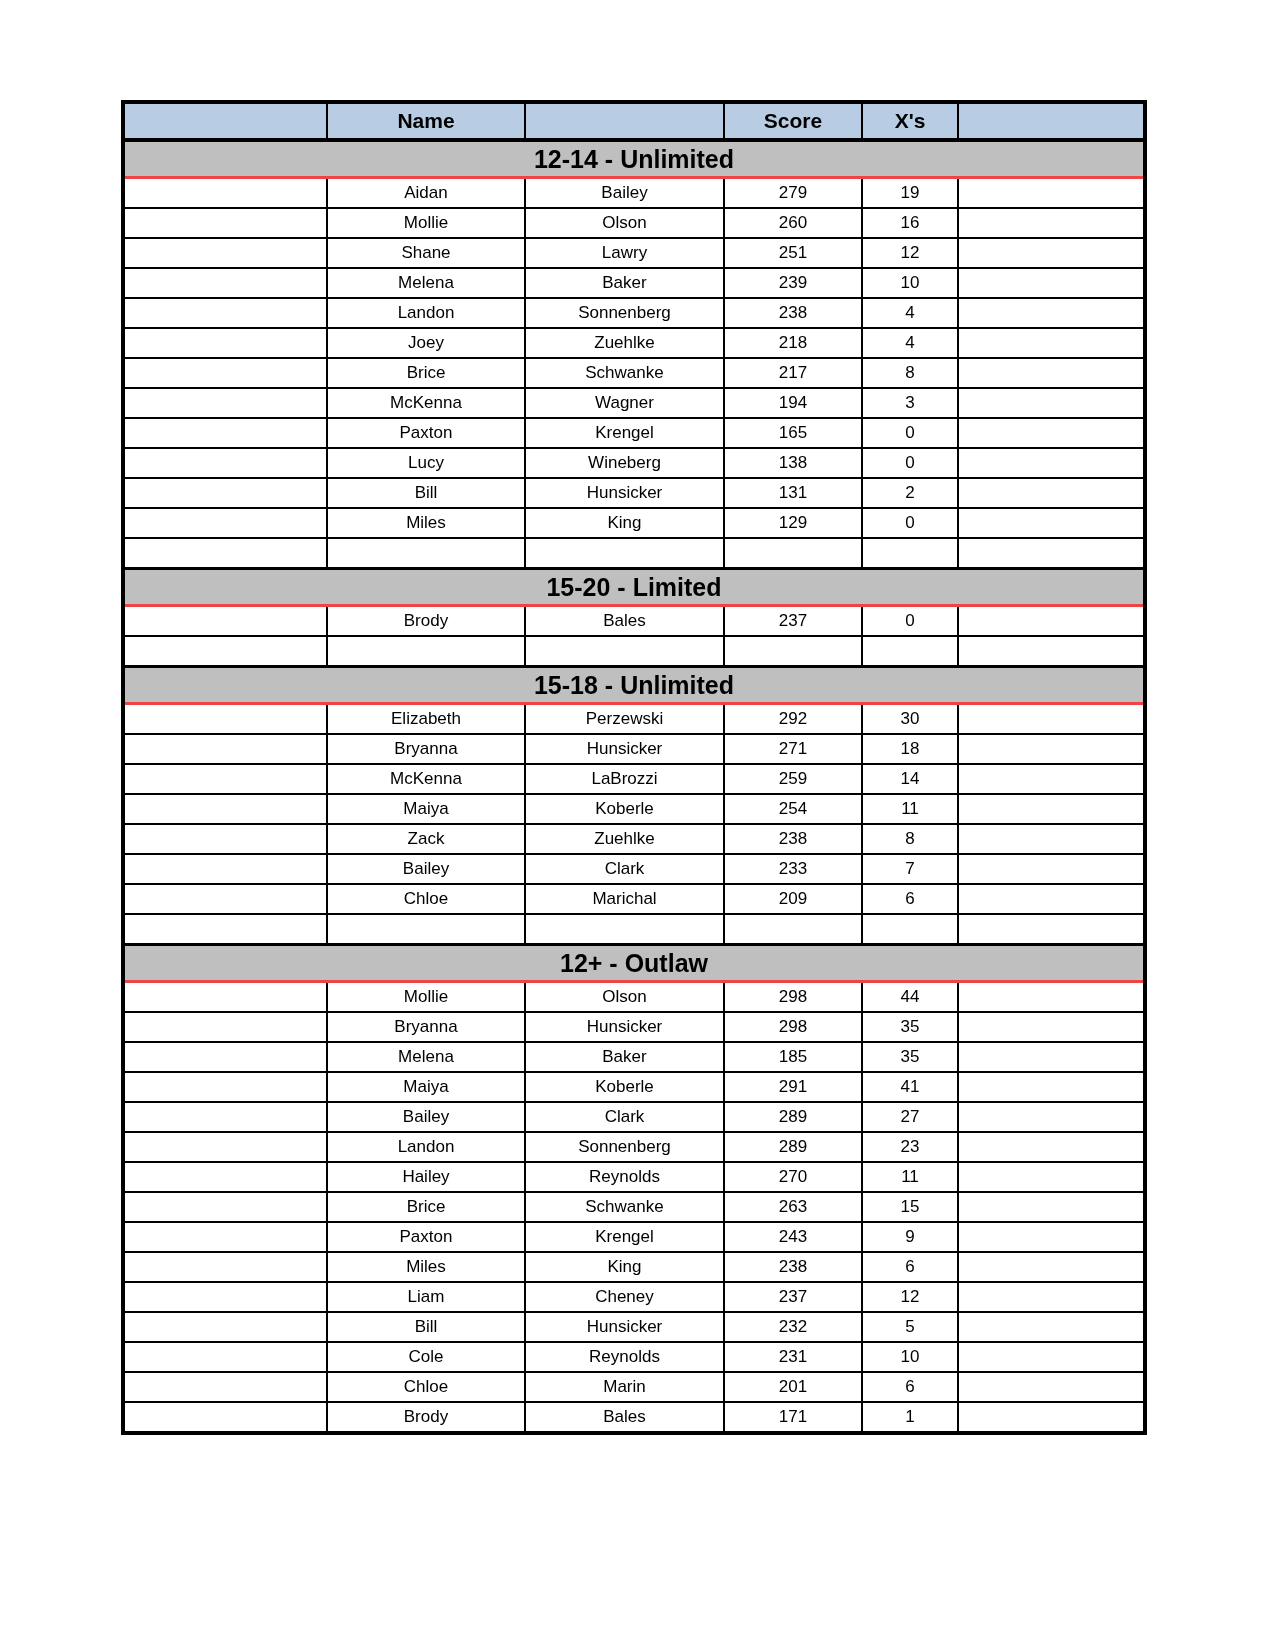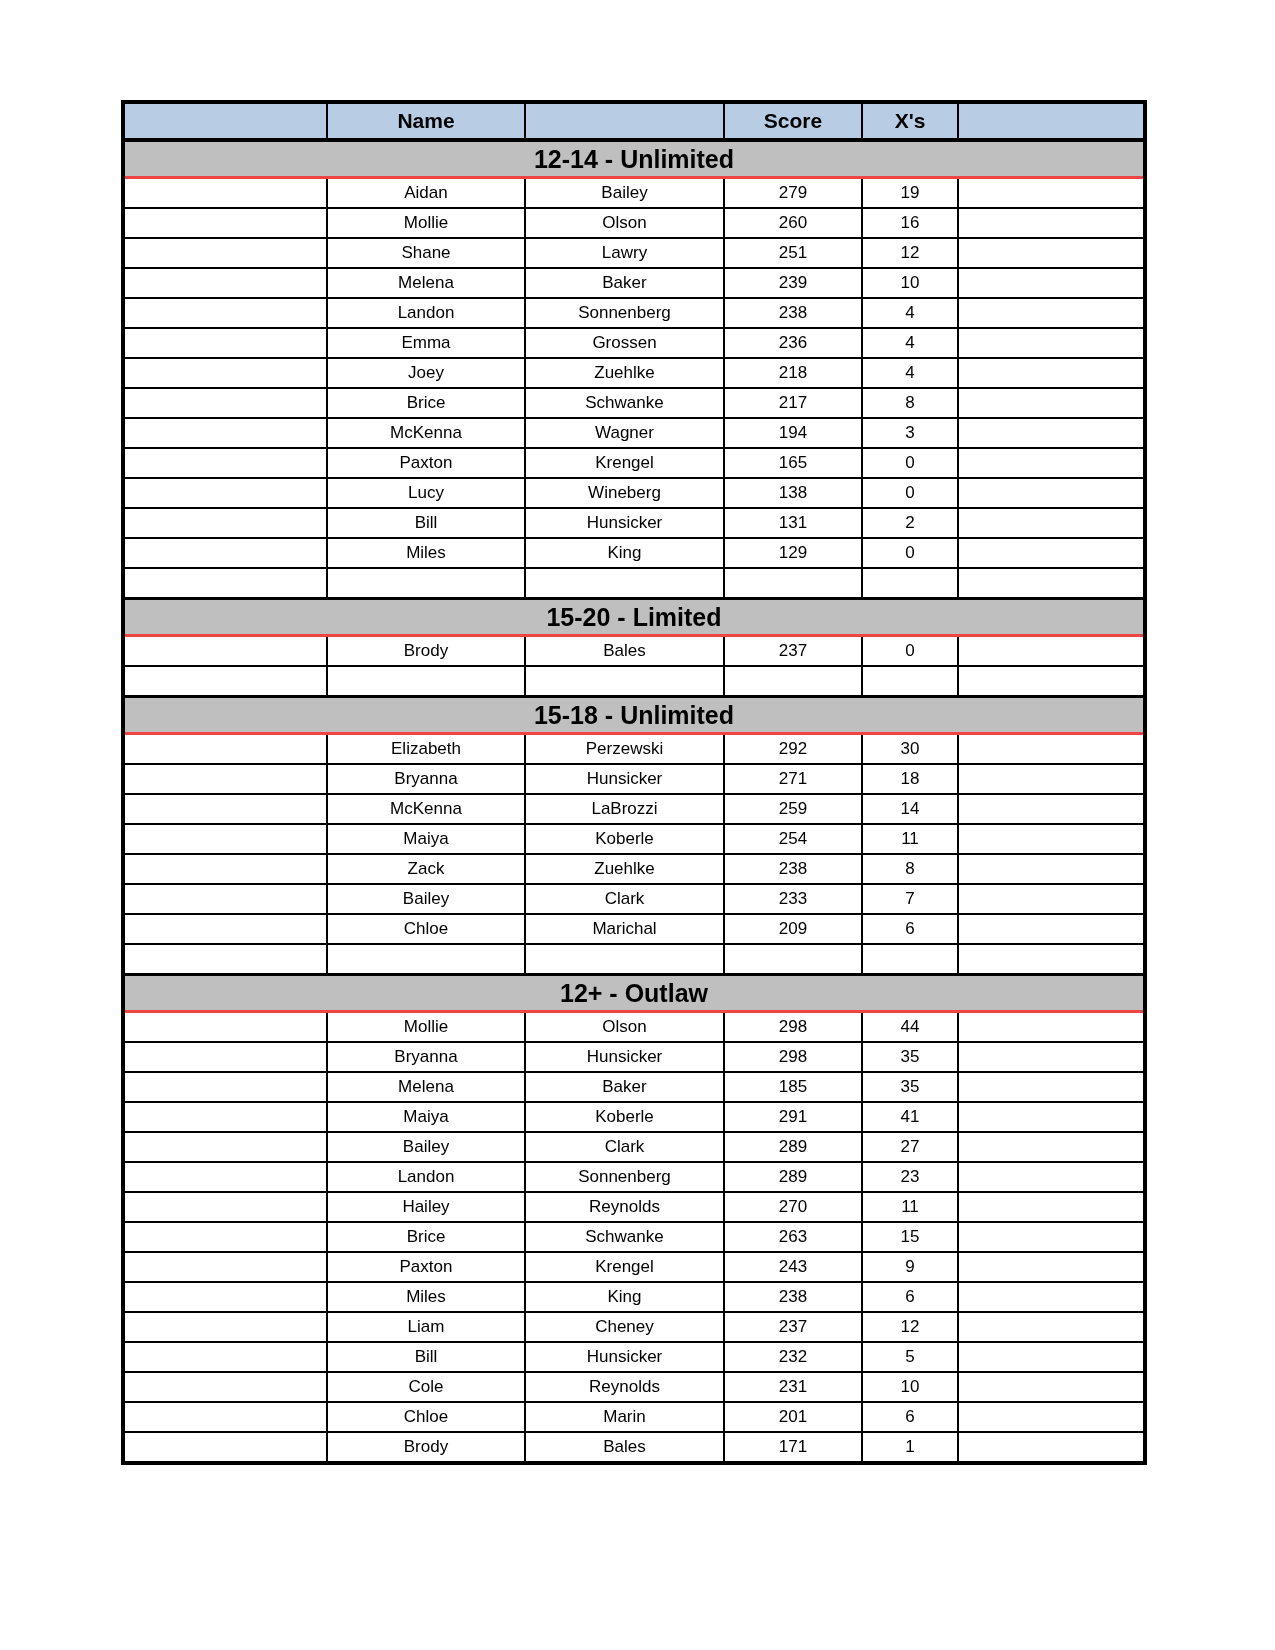--- a/index.html
+++ b/index.html
@@ -126,28 +126,20 @@
 
   <tr class="data-row">
     <td></td>
     <td>Landon</td>
     <td>Sonnenberg</td>
     <td>238</td>
     <td>4</td>
     <td></td>
   </tr>
 
-  <tr class="data-row">
-    <td></td>
-    <td>Emma</td>
-    <td>Grossen</td>
-    <td>236</td>
-    <td>4</td>
-    <td></td>
-  </tr>
 
   <tr class="data-row">
     <td></td>
     <td>Joey</td>
     <td>Zuehlke</td>
     <td>218</td>
     <td>4</td>
     <td></td>
   </tr>
 

